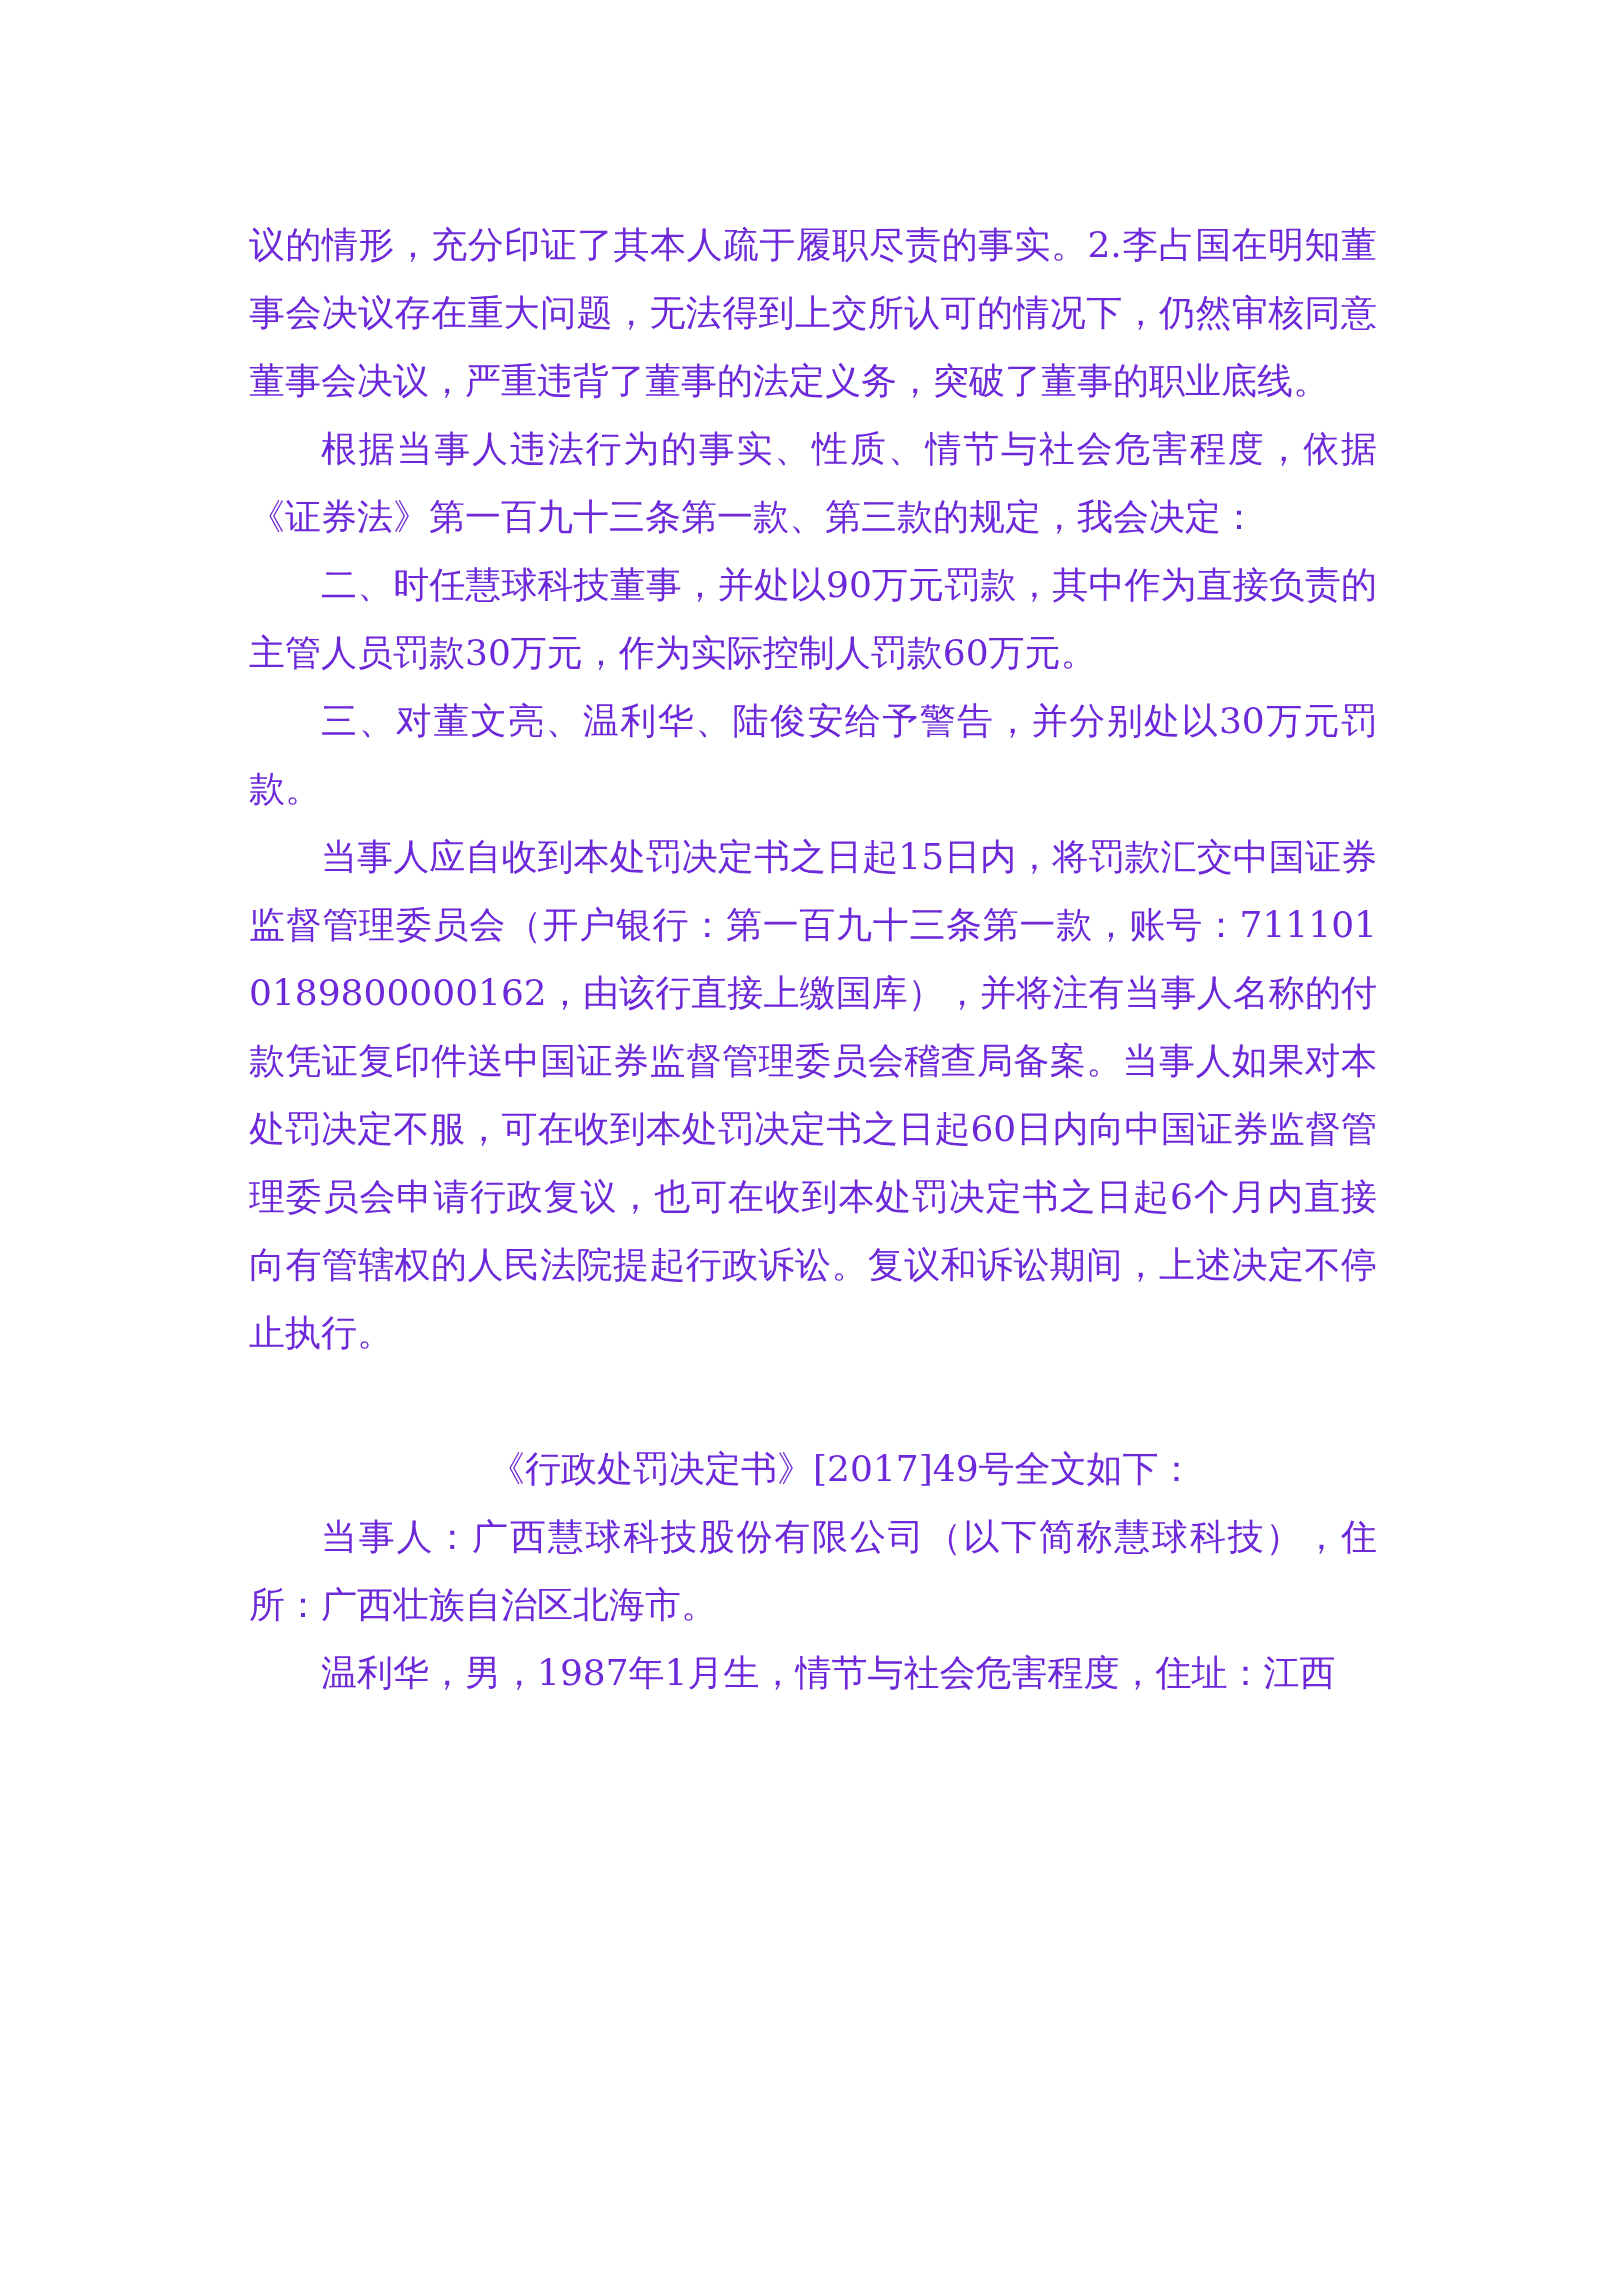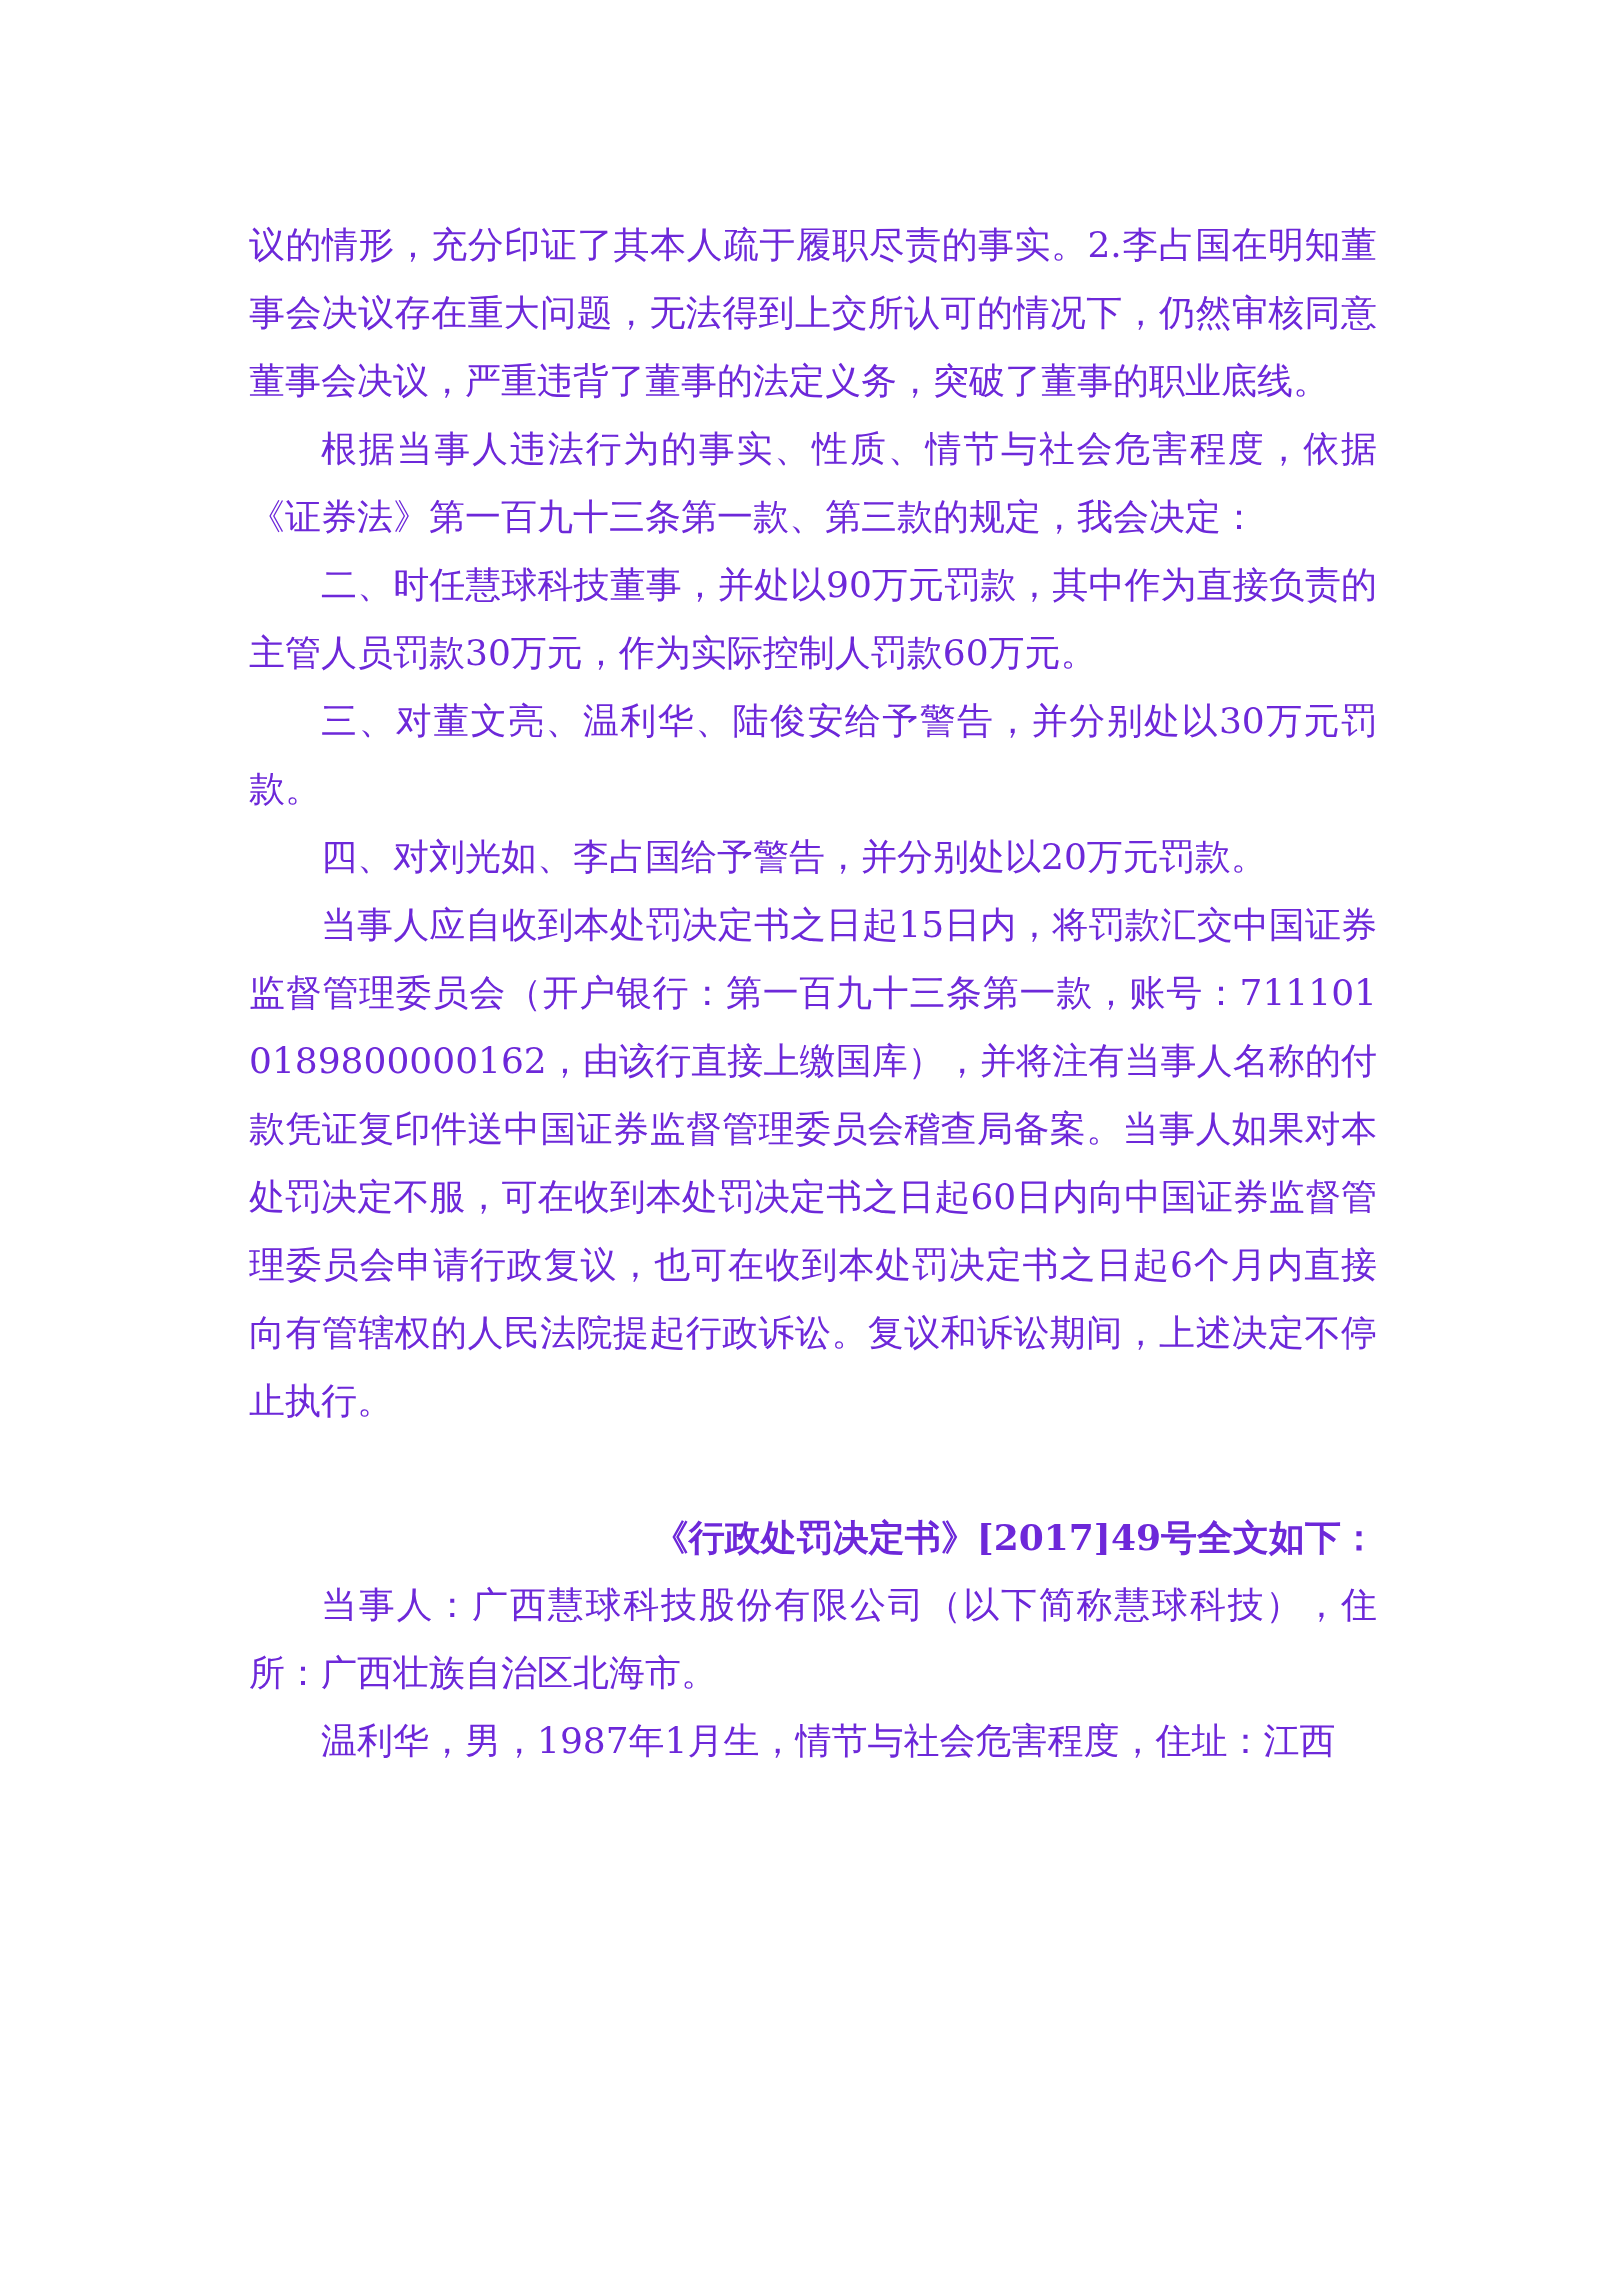--- a/index.html
+++ b/index.html
@@ -32,34 +32,33 @@
     }
     .para.cont {
       text-indent: 0;
     }
     .blank {
       height: 68px;
     }
     .heading {
       margin: 0;
       text-indent: 1.6em;
-      font-weight: bold;
-      text-align: right;
+      font-weight: normal;
+      text-align: center;
     }
   </style>
 </head>
 <body>
 
 <div class="page">
 
   <p class="para cont">议的情形，充分印证了其本人疏于履职尽责的事实。2.李占国在明知董事会决议存在重大问题，无法得到上交所认可的情况下，仍然审核同意董事会决议，严重违背了董事的法定义务，突破了董事的职业底线。</p>
   <p class="para">根据当事人违法行为的事实、性质、情节与社会危害程度，依据《证券法》第一百九十三条第一款、第三款的规定，我会决定：</p>
   <p class="para">二、时任慧球科技董事，并处以90万元罚款，其中作为直接负责的主管人员罚款30万元，作为实际控制人罚款60万元。</p>
   <p class="para">三、对董文亮、温利华、陆俊安给予警告，并分别处以30万元罚款。</p>
-  <p class="para">四、对刘光如、李占国给予警告，并分别处以20万元罚款。</p>
   <p class="para">当事人应自收到本处罚决定书之日起15日内，将罚款汇交中国证券监督管理委员会（开户银行：第一百九十三条第一款，账号：7111010189800000162，由该行直接上缴国库），并将注有当事人名称的付款凭证复印件送中国证券监督管理委员会稽查局备案。当事人如果对本处罚决定不服，可在收到本处罚决定书之日起60日内向中国证券监督管理委员会申请行政复议，也可在收到本处罚决定书之日起6个月内直接向有管辖权的人民法院提起行政诉讼。复议和诉讼期间，上述决定不停止执行。</p>
 
   <div class="blank"></div>
 
   <p class="heading">《行政处罚决定书》[2017]49号全文如下：</p>
   <p class="para">当事人：广西慧球科技股份有限公司（以下简称慧球科技），住所：广西壮族自治区北海市。</p>
   <p class="para">温利华，男，1987年1月生，情节与社会危害程度，住址：江西</p>
 
 </div>
 

